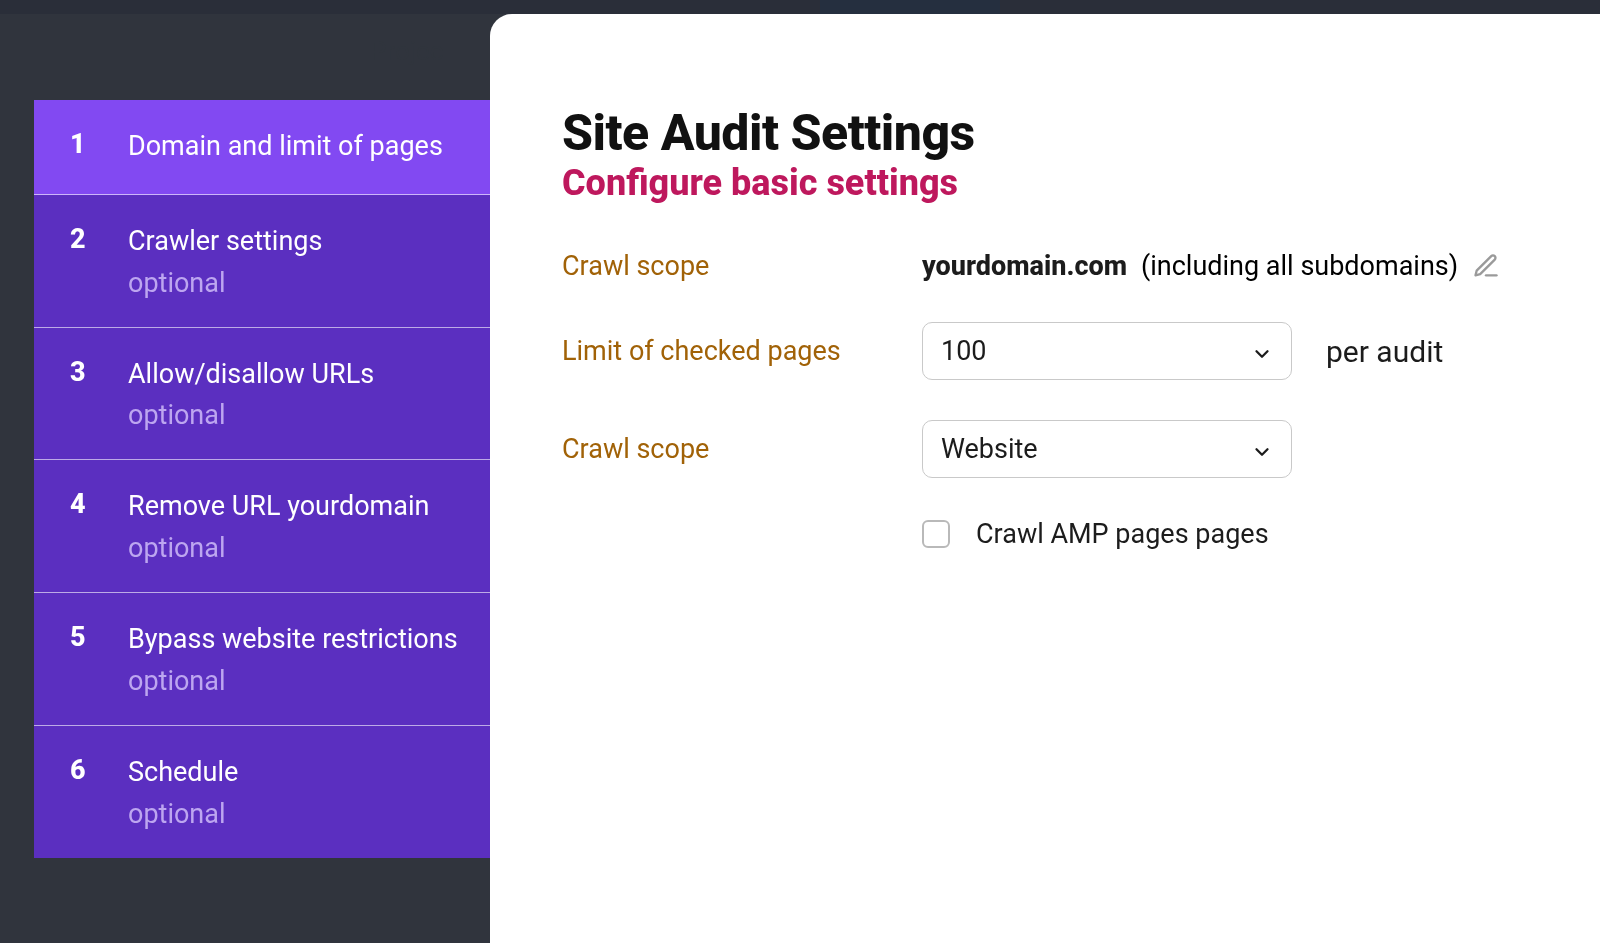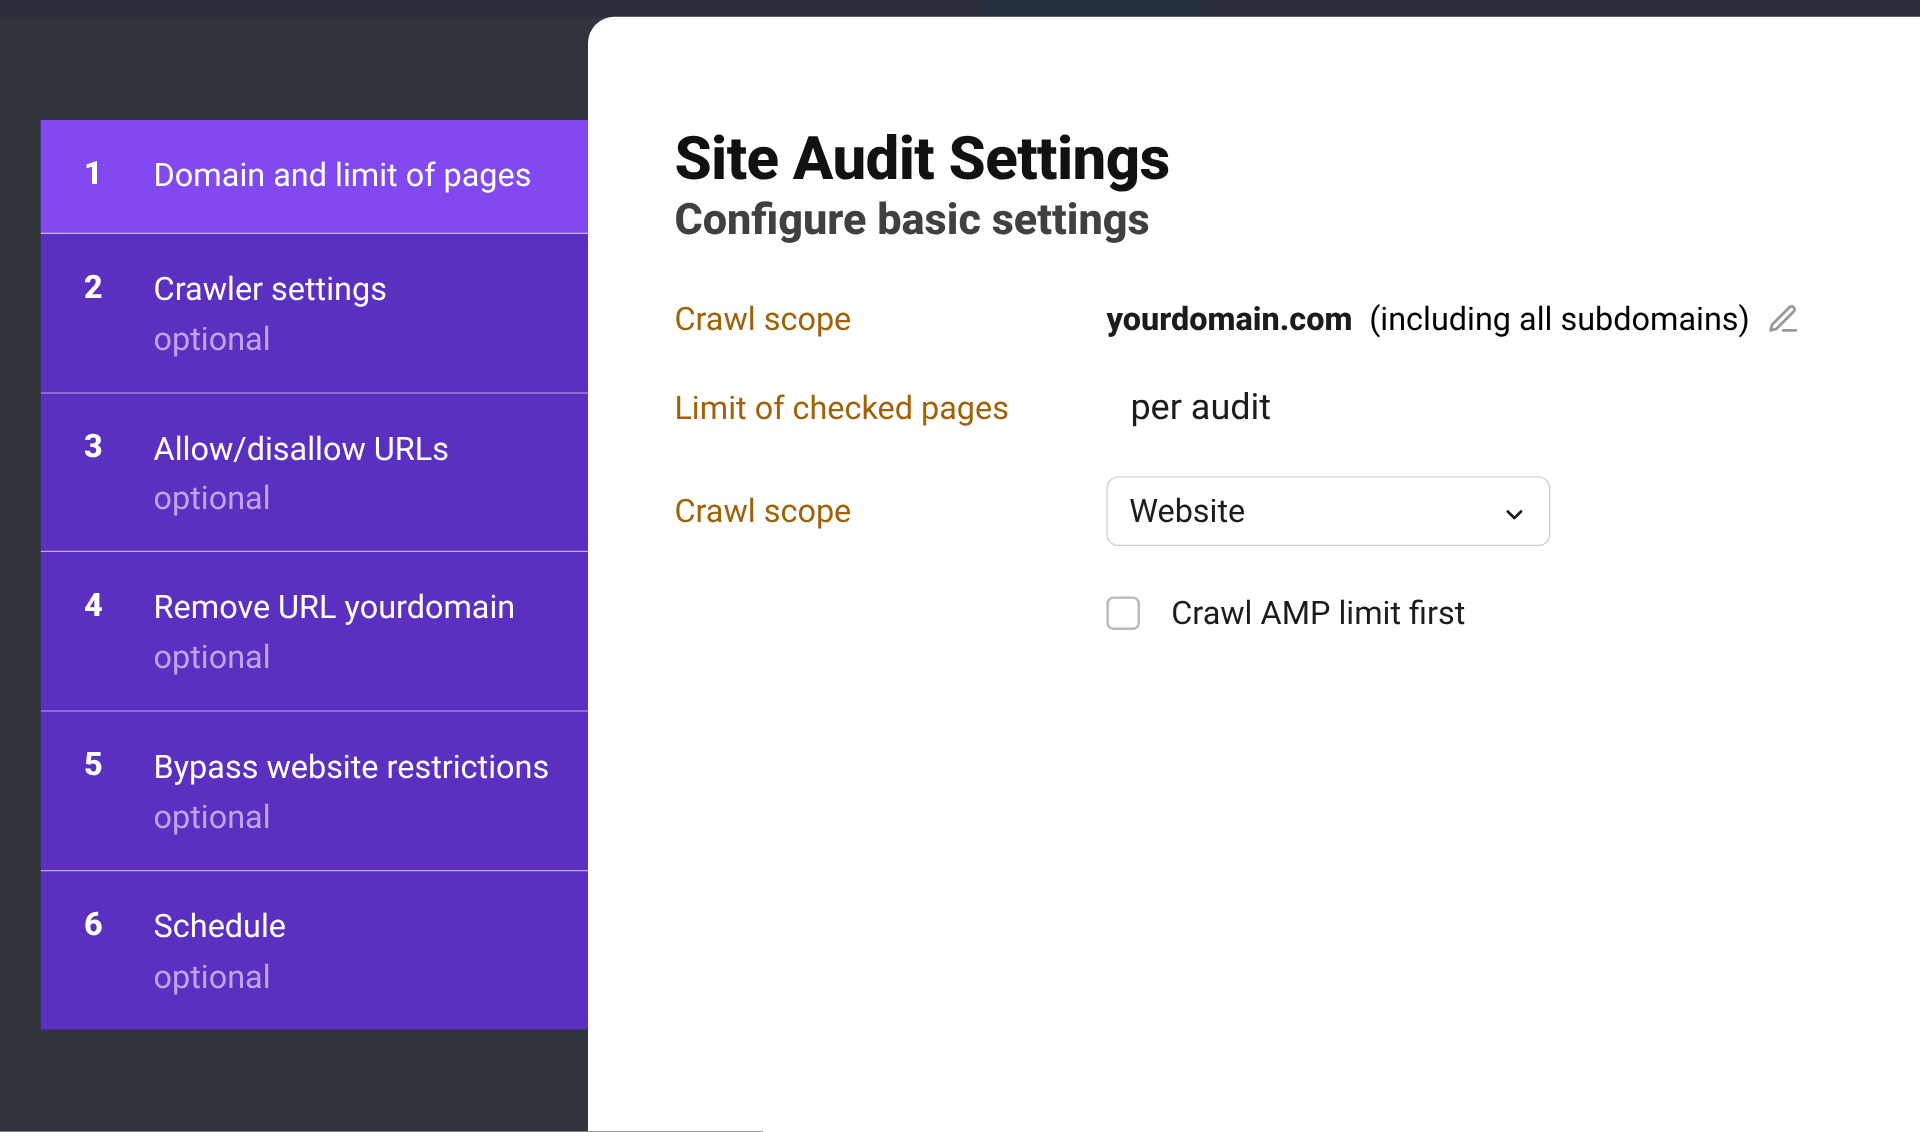--- a/index.html
+++ b/index.html
@@ -74,21 +74,21 @@
 
   .modal h1 {
     font-size: 50px;
     font-weight: 800;
     letter-spacing: -0.5px;
     color: #111;
   }
   .modal h2 {
     font-size: 36px;
     font-weight: 800;
-    color: #404040;
+    color: #be185d;
     margin-bottom: 46px;
   }
 
   .form-row {
     display: flex;
     align-items: center;
     margin-bottom: 40px;
     font-size: 27px;
   }
   .form-label {
@@ -230,41 +230,49 @@
           <path d="M12 20h9"></path>
             <path d="M16.5 3.5a2.12 2.12 0 1 1 3 3L7 19l-4 1 1-4 12.5-12.5z"></path>
         </svg>
       </span>
     </div>
   </div>
 
   <div class="form-row">
     <div class="form-label">Limit of checked pages</div>
     <div class="form-value">
+      <div class="select">
+        <span>100</span>
+        <span class="chev">
+          <svg viewBox="0 0 24 24" fill="none" stroke="#1c1c1c" stroke-width="2.5" stroke-linecap="round" stroke-linejoin="round">
+              <polyline points="6 9 12 15 18 9"></polyline>
+            </svg>
+        </span>
+      </div>
       <span class="after-select">per audit</span>
     </div>
   </div>
 
   <div class="form-row">
     <div class="form-label">Crawl scope</div>
     <div class="form-value">
       <div class="select">
         <span>Website</span>
         <span class="chev">
           <svg viewBox="0 0 24 24" fill="none" stroke="#1c1c1c" stroke-width="2.5" stroke-linecap="round" stroke-linejoin="round">
               <polyline points="6 9 12 15 18 9"></polyline>
             </svg>
         </span>
       </div>
     </div>
   </div>
 
   <div class="checkbox-row">
     <div class="checkbox"></div>
-    <span>Crawl AMP limit first</span>
+    <span>Crawl AMP pages pages</span>
   </div>
 </div>
 
 <div class="steps">
   <div class="step active">
     <div class="num">1</div>
     <div>
       <div class="ttl">Domain and limit of pages</div>
     </div>
   </div>

